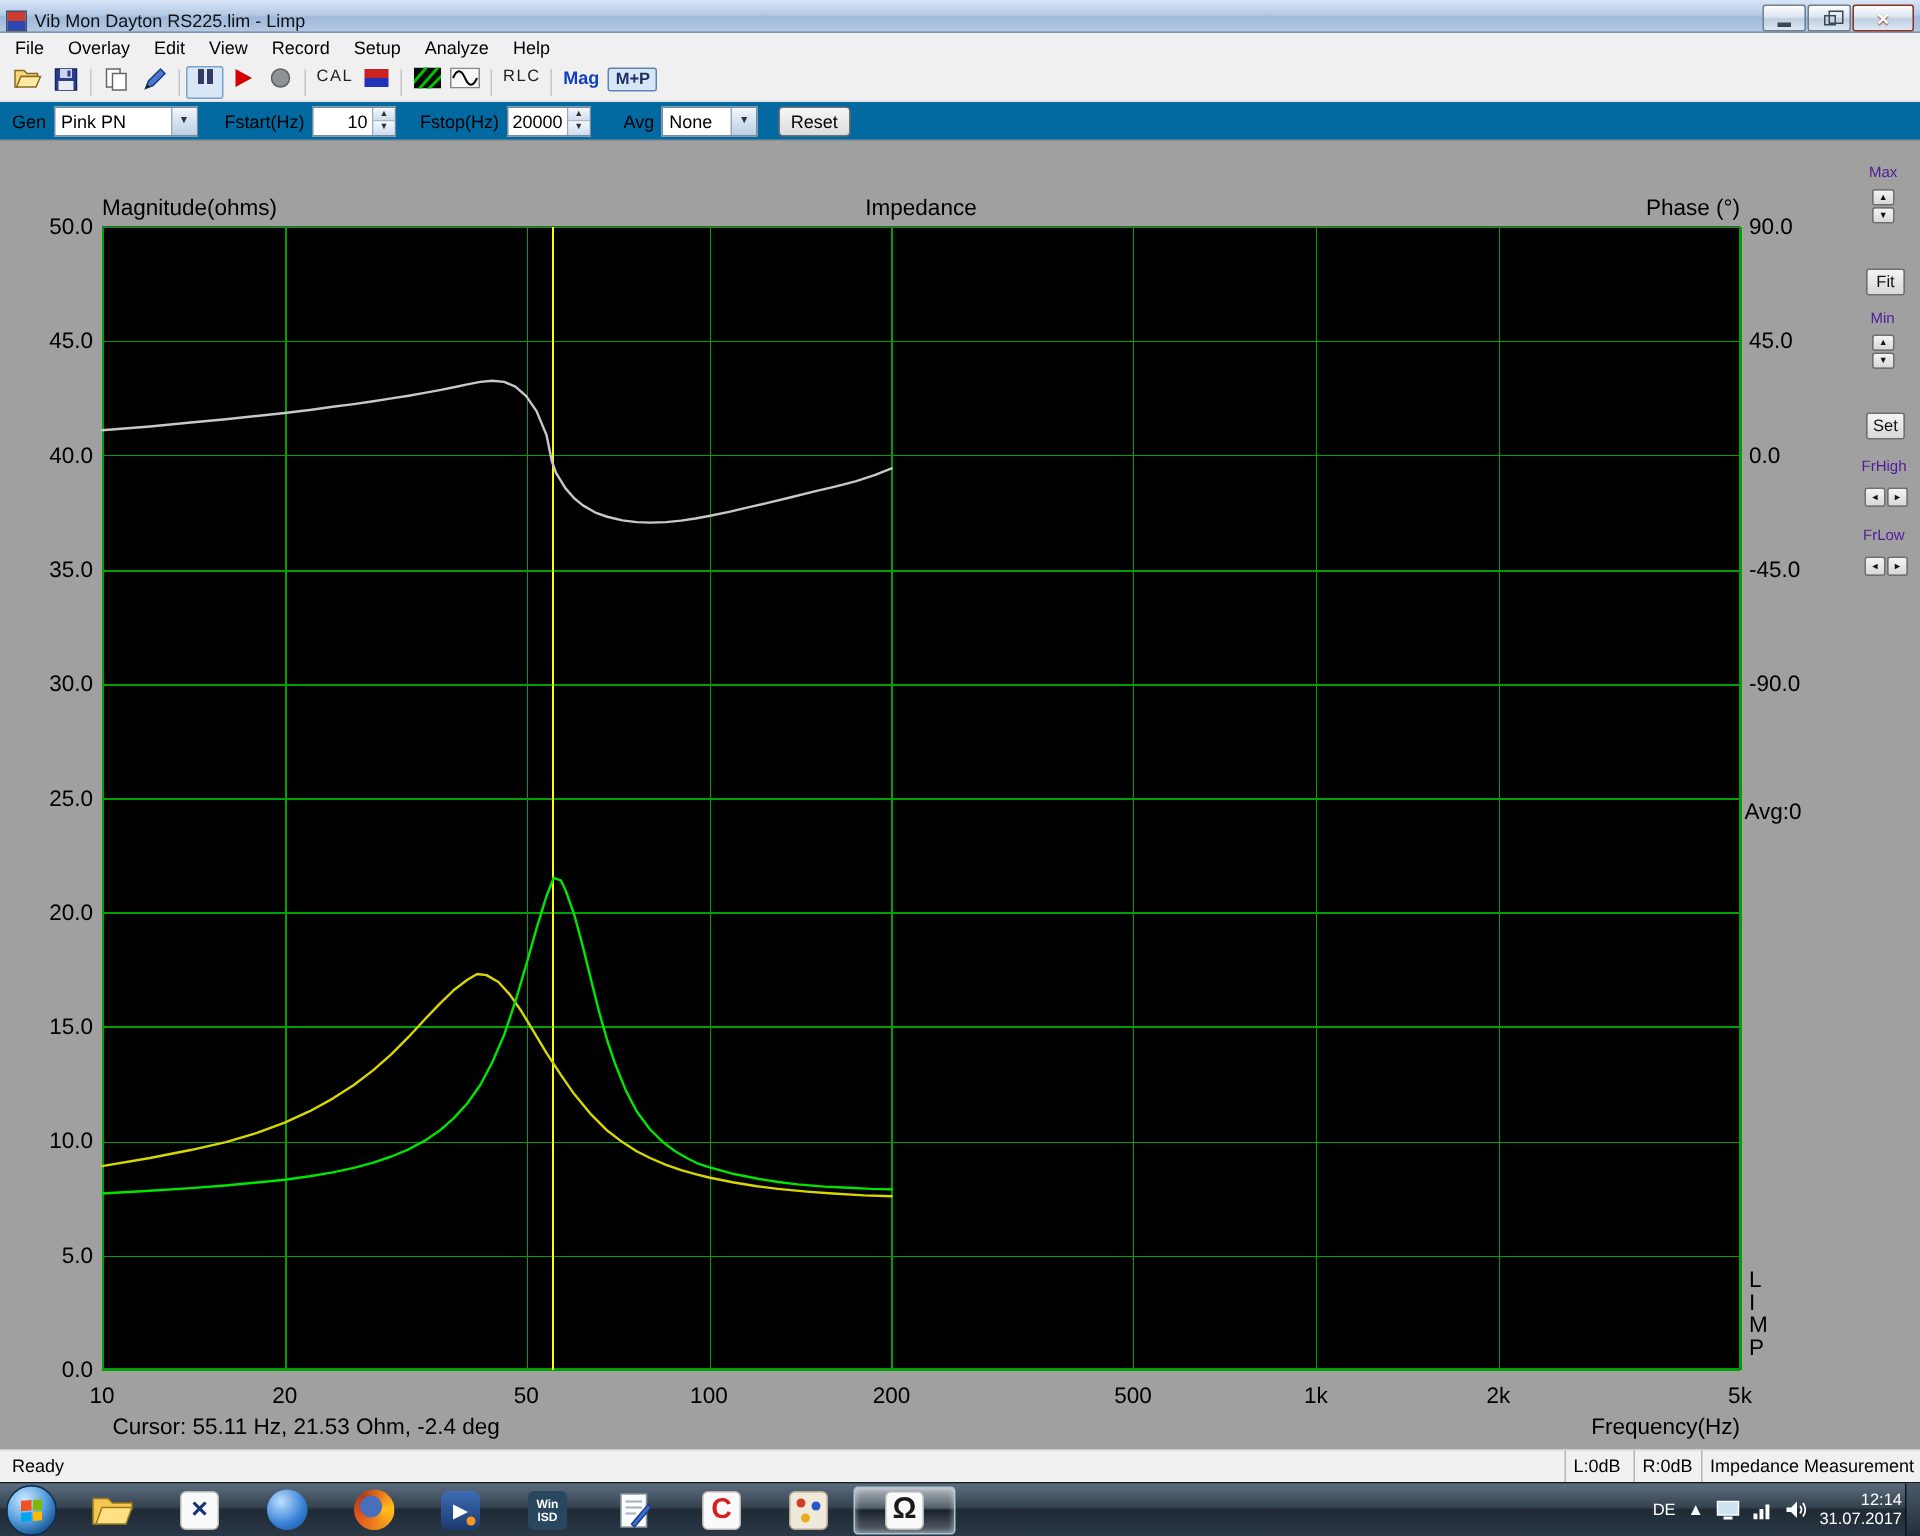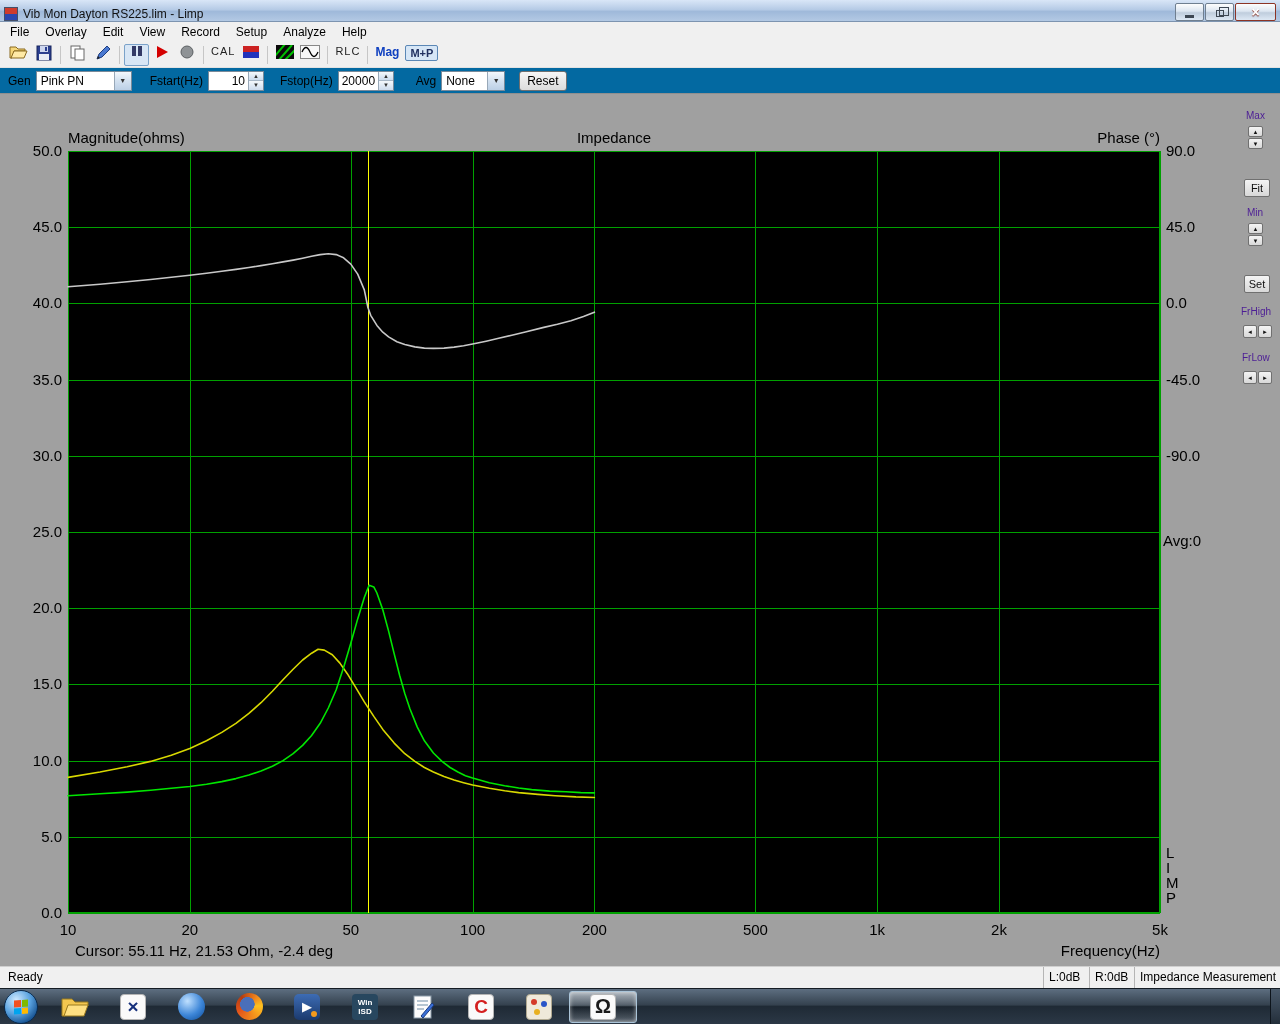--- a/index.html
+++ b/index.html
@@ -383,14 +383,35 @@
         <i style="left:14px;top:6px;background:#2a55c8"></i>
         <i style="left:7px;top:14px;background:#e8b020"></i>
       </div>
     </div>
     <div class="task-btn active">
       <div class="ti ti-white">
           <span class="ti-omega">Ω</span>
         </div>
     </div>
   </div>
+  <div class="tray">
+    <span class="txt">DE</span>
+    <span class="txt tray-expand">▲</span>
+    <svg width="16" height="14" viewBox="0 0 16 14">
+        <rect x="1" y="1" width="14" height="9" fill="#cfe2ef" stroke="#fff"></rect>
+        <rect x="5" y="11" width="6" height="2" fill="#fff"></rect>
+      </svg>
+    <svg width="14" height="12" viewBox="0 0 14 12">
+        <rect x="1" y="8" width="2.6" height="4" fill="#fff"></rect>
+        <rect x="5" y="5" width="2.6" height="7" fill="#fff"></rect>
+        <rect x="9" y="2" width="2.6" height="10" fill="#fff"></rect>
+      </svg>
+    <svg width="15" height="13" viewBox="0 0 15 13">
+        <path d="M1 5h3l4-4v11L4 8H1z" fill="#fff"></path>
+        <path d="M10 4q2 2.5 0 5M12 2q3 4.5 0 9" stroke="#fff" fill="none" stroke-width="1.2"></path>
+      </svg>
+    <div class="clock">
+      <div>12:14</div>
+      <div>31.07.2017</div>
+    </div>
+  </div>
   <div id="show-desktop"></div>
 </div>
 
 </body></html>

